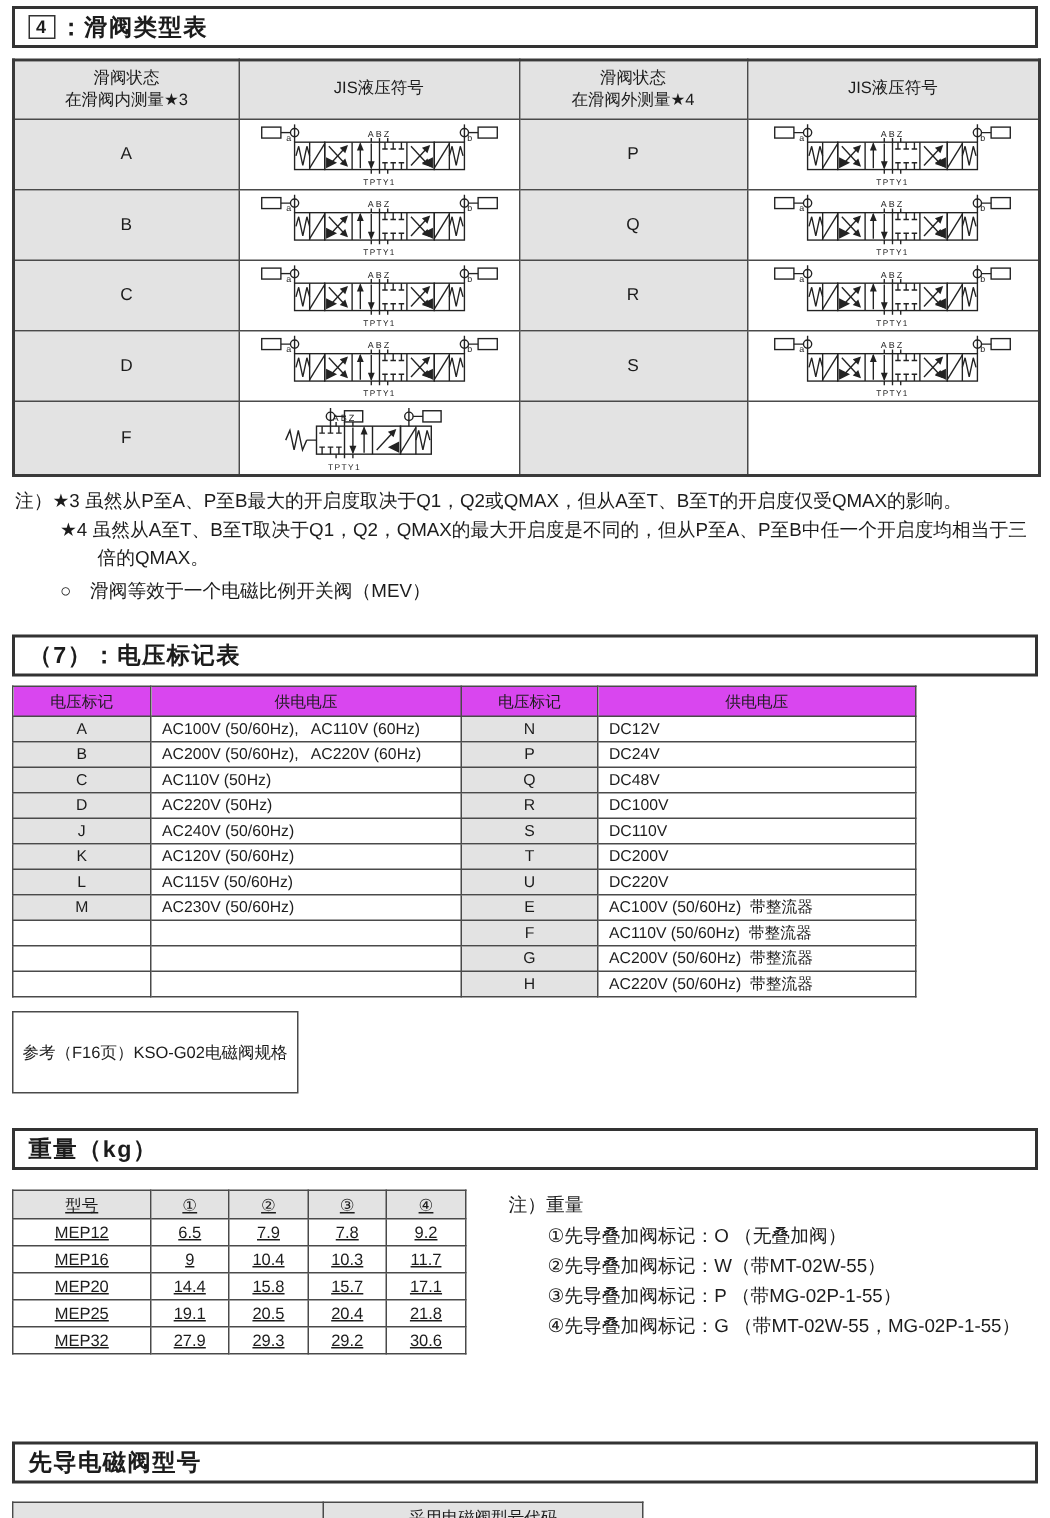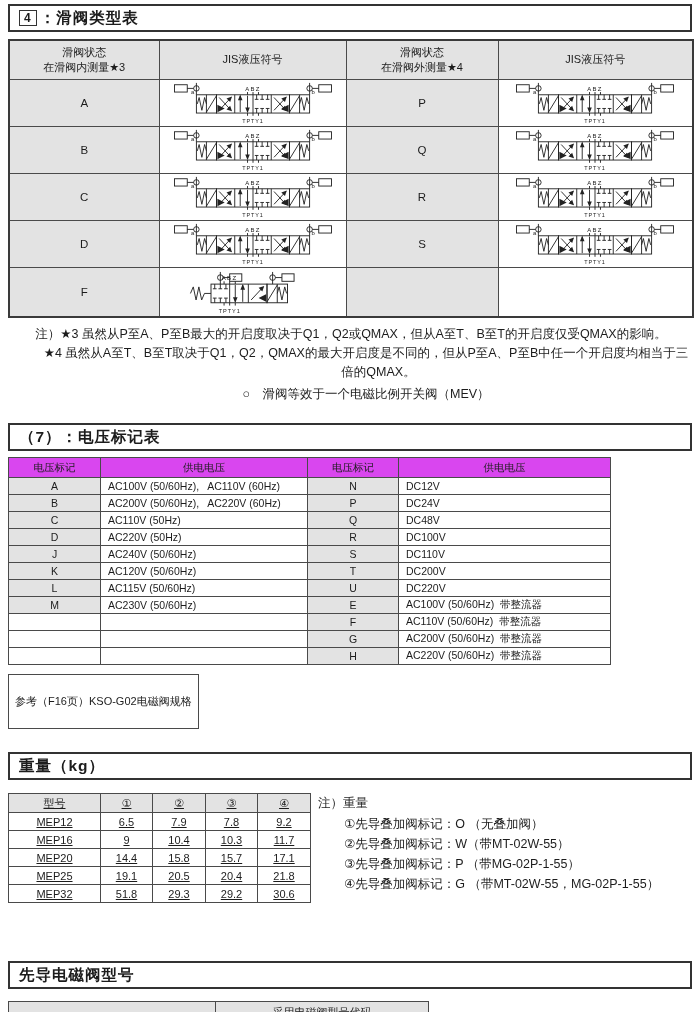--- a/index.html
+++ b/index.html
@@ -30,21 +30,21 @@
     height:36px;text-align:center;
   }
   .spool-table td.st{
     background:#e3e3e3;text-align:center;font-size:11.5px;height:44px;
   }
   .spool-table tr.last td.st{height:46px;}
   .spool-table td.sym{background:#fff;text-align:center;vertical-align:middle;}
   .valve-svg{display:block;margin:0 auto;}
 
   
-  .notes{margin:7px 0 0 2px;font-size:12.5px;line-height:1.52;text-align:center;}
+  .notes{margin:7px 0 0 2px;font-size:12.5px;line-height:1.52;}
   .notes .n1{margin:0;}
   .notes .n2{margin:0;padding-left:55px;text-indent:-25px;}
   .notes .n3{margin:3px 0 0 0;padding-left:30px;}
 
   
   .banner-voltage{margin-top:19px;}
   .vt{width:602px;margin-top:6px;border:1.5px solid #3a3a3a;font-size:10.5px;}
   .vt th{background:#d946ef;font-weight:normal;height:17px;text-align:center;}
   .vt td{height:14px;}
   .vt td.lc{background:#e3e3e3;text-align:center;}
@@ -55,21 +55,21 @@
     display:inline-block;border:1px solid #4a4a4a;padding:19px 6px;
     font-size:11px;margin-top:9px;
   }
 
   
   .banner-weight{margin-top:23px;}
   .weight-wrap{display:flex;margin-top:13px;}
   .wt{width:302px;border:1.5px solid #3a3a3a;font-size:11px;text-decoration:underline;}
   .wt th{background:#e3e3e3;font-weight:normal;height:16px;text-align:center;}
   .wt td{height:15px;text-align:center;}
-  .weight-notes{margin-left:7px;font-size:12.5px;line-height:1.6;}
+  .weight-notes{margin-left:28px;font-size:12.5px;line-height:1.6;}
   .weight-notes .wn-title{margin:0;}
   .weight-notes ul{list-style:none;margin:1px 0 0 0;padding:0 0 0 26px;}
 
   
   .banner-pilot{margin-top:58px;}
   .pt{width:420px;margin-top:12px;border:1.5px solid #3a3a3a;font-size:11px;}
   .pt th{background:#e3e3e3;font-weight:normal;height:34px;text-align:center;line-height:1.35;}
   .pt td{height:14px;text-align:center;letter-spacing:0.5px;}
 </style>
 </head>
@@ -411,21 +411,21 @@
           </tr>
           <tr>
             <td class="mc">MEP25</td>
             <td class="nc">19.1</td>
             <td class="nc">20.5</td>
             <td class="nc">20.4</td>
             <td class="nc">21.8</td>
           </tr>
           <tr>
             <td class="mc">MEP32</td>
-            <td class="nc">51.8</td>
+            <td class="nc">27.9</td>
             <td class="nc">29.3</td>
             <td class="nc">29.2</td>
             <td class="nc">30.6</td>
           </tr>
         </tbody>
     </table>
     <div class="weight-notes">
       <p class="wn-title">注）重量</p>
       <ul>
         <li>①先导叠加阀标记：O （无叠加阀）</li>

